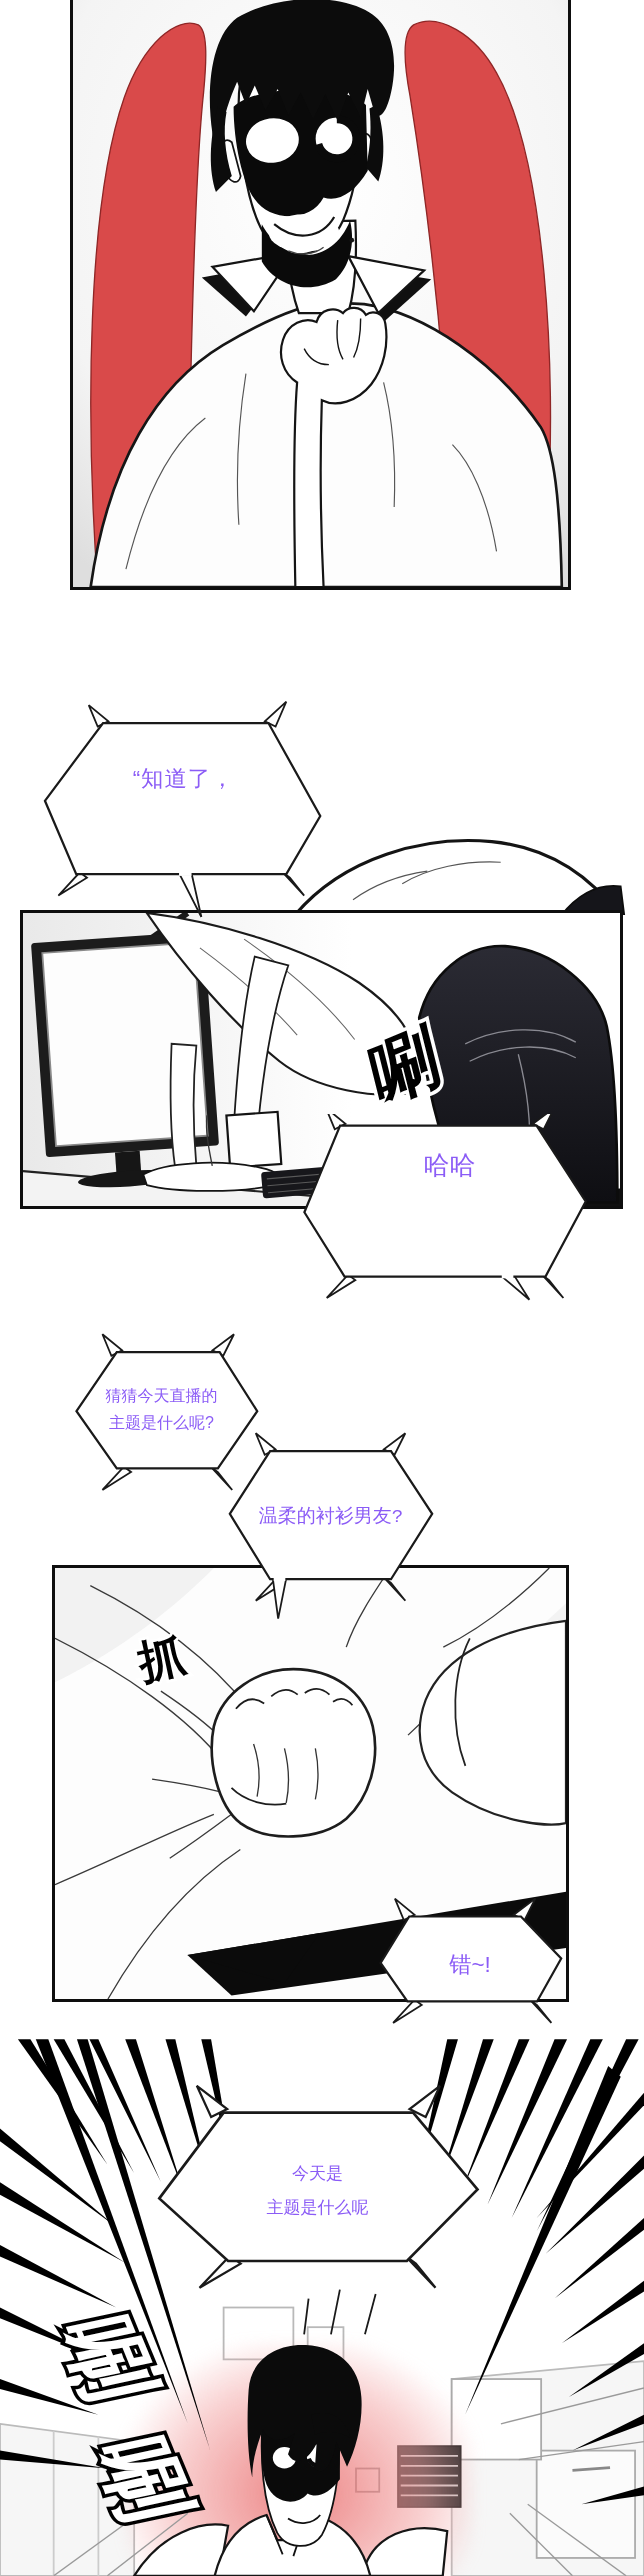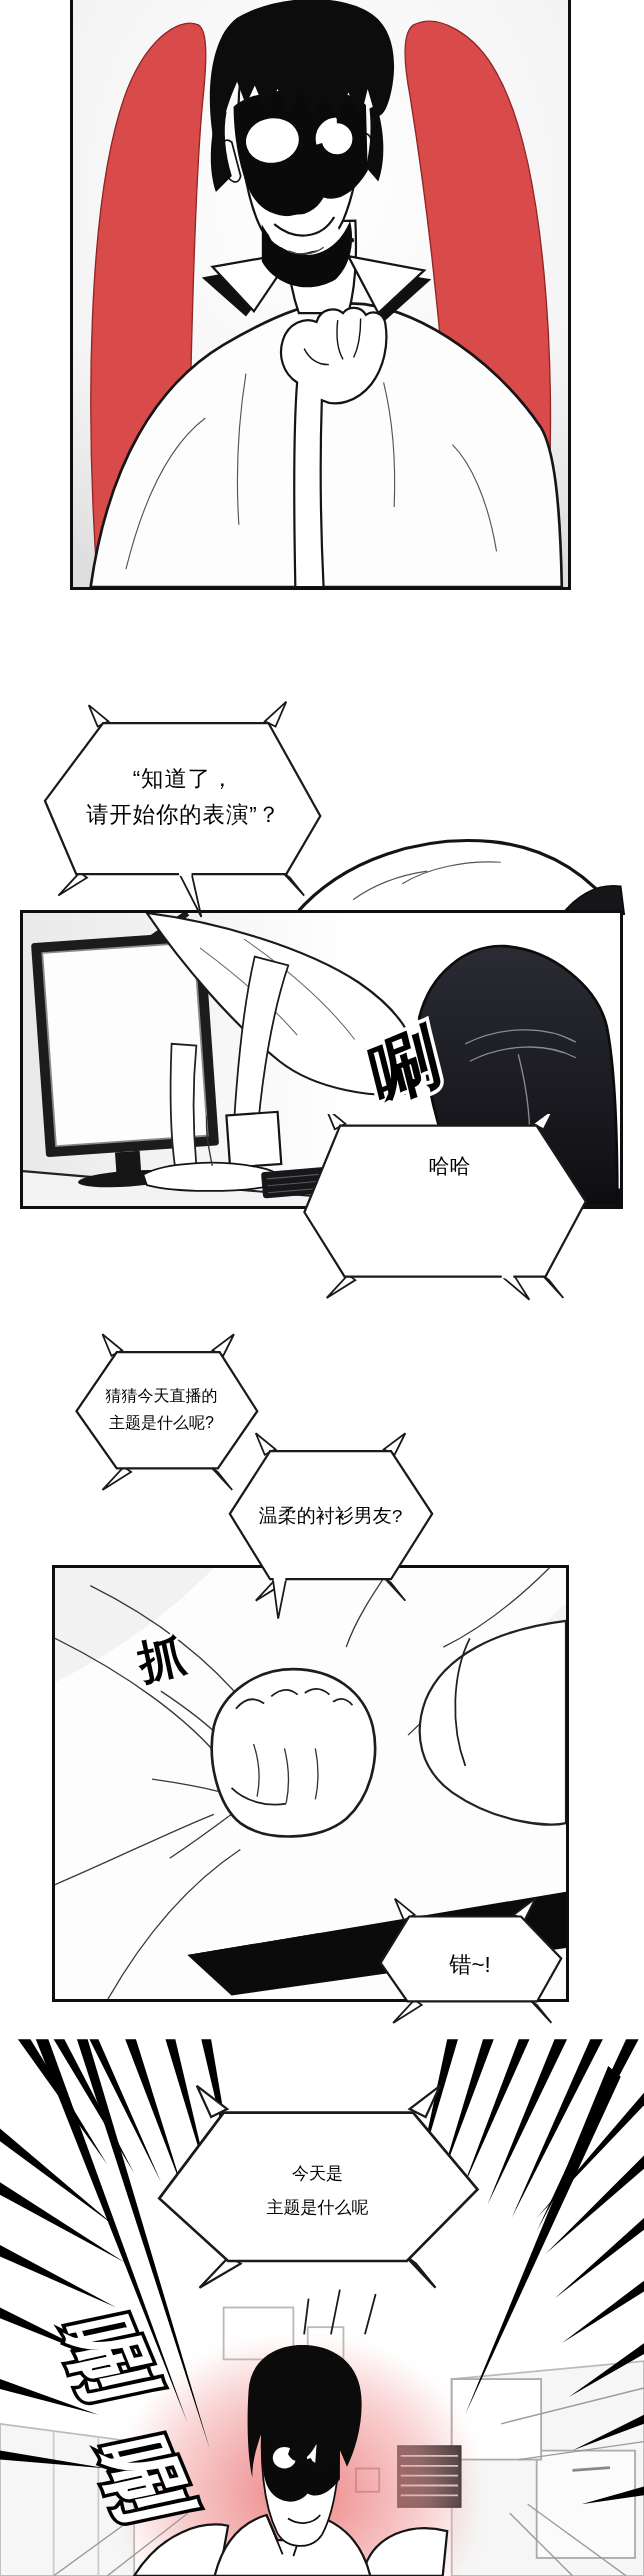--- a/index.html
+++ b/index.html
@@ -12,23 +12,23 @@
   #panel3{left:52px;top:1565px;width:511px;height:431px;border:3.6px solid #0e0e0e;z-index:2;}
   #panel4{left:0;top:2039px;width:644px;height:537px;z-index:1;}
   #hump{position:absolute;left:268px;top:830px;width:358px;height:85px;z-index:1;}
   .glow{position:absolute;left:125px;top:304px;width:349px;height:242px;z-index:2;
         background:radial-gradient(ellipse at 50% 62%, rgba(233,110,110,0.85) 0%, rgba(243,165,165,0.5) 52%, rgba(255,255,255,0) 76%);
         filter:blur(6.3px);}
   .room,.man,.lines{position:absolute;left:0;top:0;}
   .room{z-index:1}.man{z-index:3}.lines{z-index:4}
   .bubble{position:absolute;z-index:10;}
   .bubble svg{position:absolute;left:0;top:0;}
-  .bubble .txt{position:absolute;left:0;width:100%;text-align:center;color:#000000;z-index:2;}
+  .bubble .txt{position:absolute;left:0;width:100%;text-align:center;color:#8b5cf6;z-index:2;}
   .b1t{top:72px;font-size:22.4px;line-height:36px;letter-spacing:0.9px;}
-  .b2t{top:35px;font-size:21px;line-height:33px;}
+  .b2t{top:35px;font-size:26px;line-height:33px;}
   .b3t{top:54px;font-size:16px;line-height:27px;}
   .b4t{top:77px;font-size:19px;line-height:27px;}
   .b5t{top:64px;font-size:22.4px;line-height:27px;}
   .b6t{top:73px;font-size:17px;line-height:34px;}
   .sfx{position:absolute;z-index:6;}
 </style>
 </head>
 <body>
 
 <div class="canvas">
@@ -295,21 +295,20 @@
         <polygon points="25,231 49,205 57,211"></polygon>
           <polygon points="300,231 276,205 284,211"></polygon>
       </g>
       <path d="M160,205 L185,255 L174,205 Z" fill="#ffffff"></path>
       <path d="M160,206 L185,255 M185,255 L174,206" stroke="#1a1a1a" stroke-width="2" fill="none"></path>
       <polygon points="10,125 75,38 260,38 318,142 280,207 45,207" fill="#ffffff" stroke="#1a1a1a" stroke-width="2.5"></polygon>
       <path d="M160,207 L174,207" stroke="#ffffff" stroke-width="4"></path>
     </svg>
     <div class="txt b1t">
       <div>“知道了，</div>
-      <div>请开始你的表演”？</div>
     </div>
   </div>
 
   <div class="bubble" style="left:295px;top:1114px;width:309px;height:192px;">
     <svg width="309" height="192" viewBox="0 0 345 215">
       <g fill="#ffffff" stroke="#1a1a1a" stroke-width="2">
         <polygon points="34,-7 56,11 44,17"></polygon>
           <polygon points="290,-7 266,11 278,17"></polygon>
         <polygon points="35,206 59,180 67,186"></polygon>
           <polygon points="300,206 276,180 284,186"></polygon>

